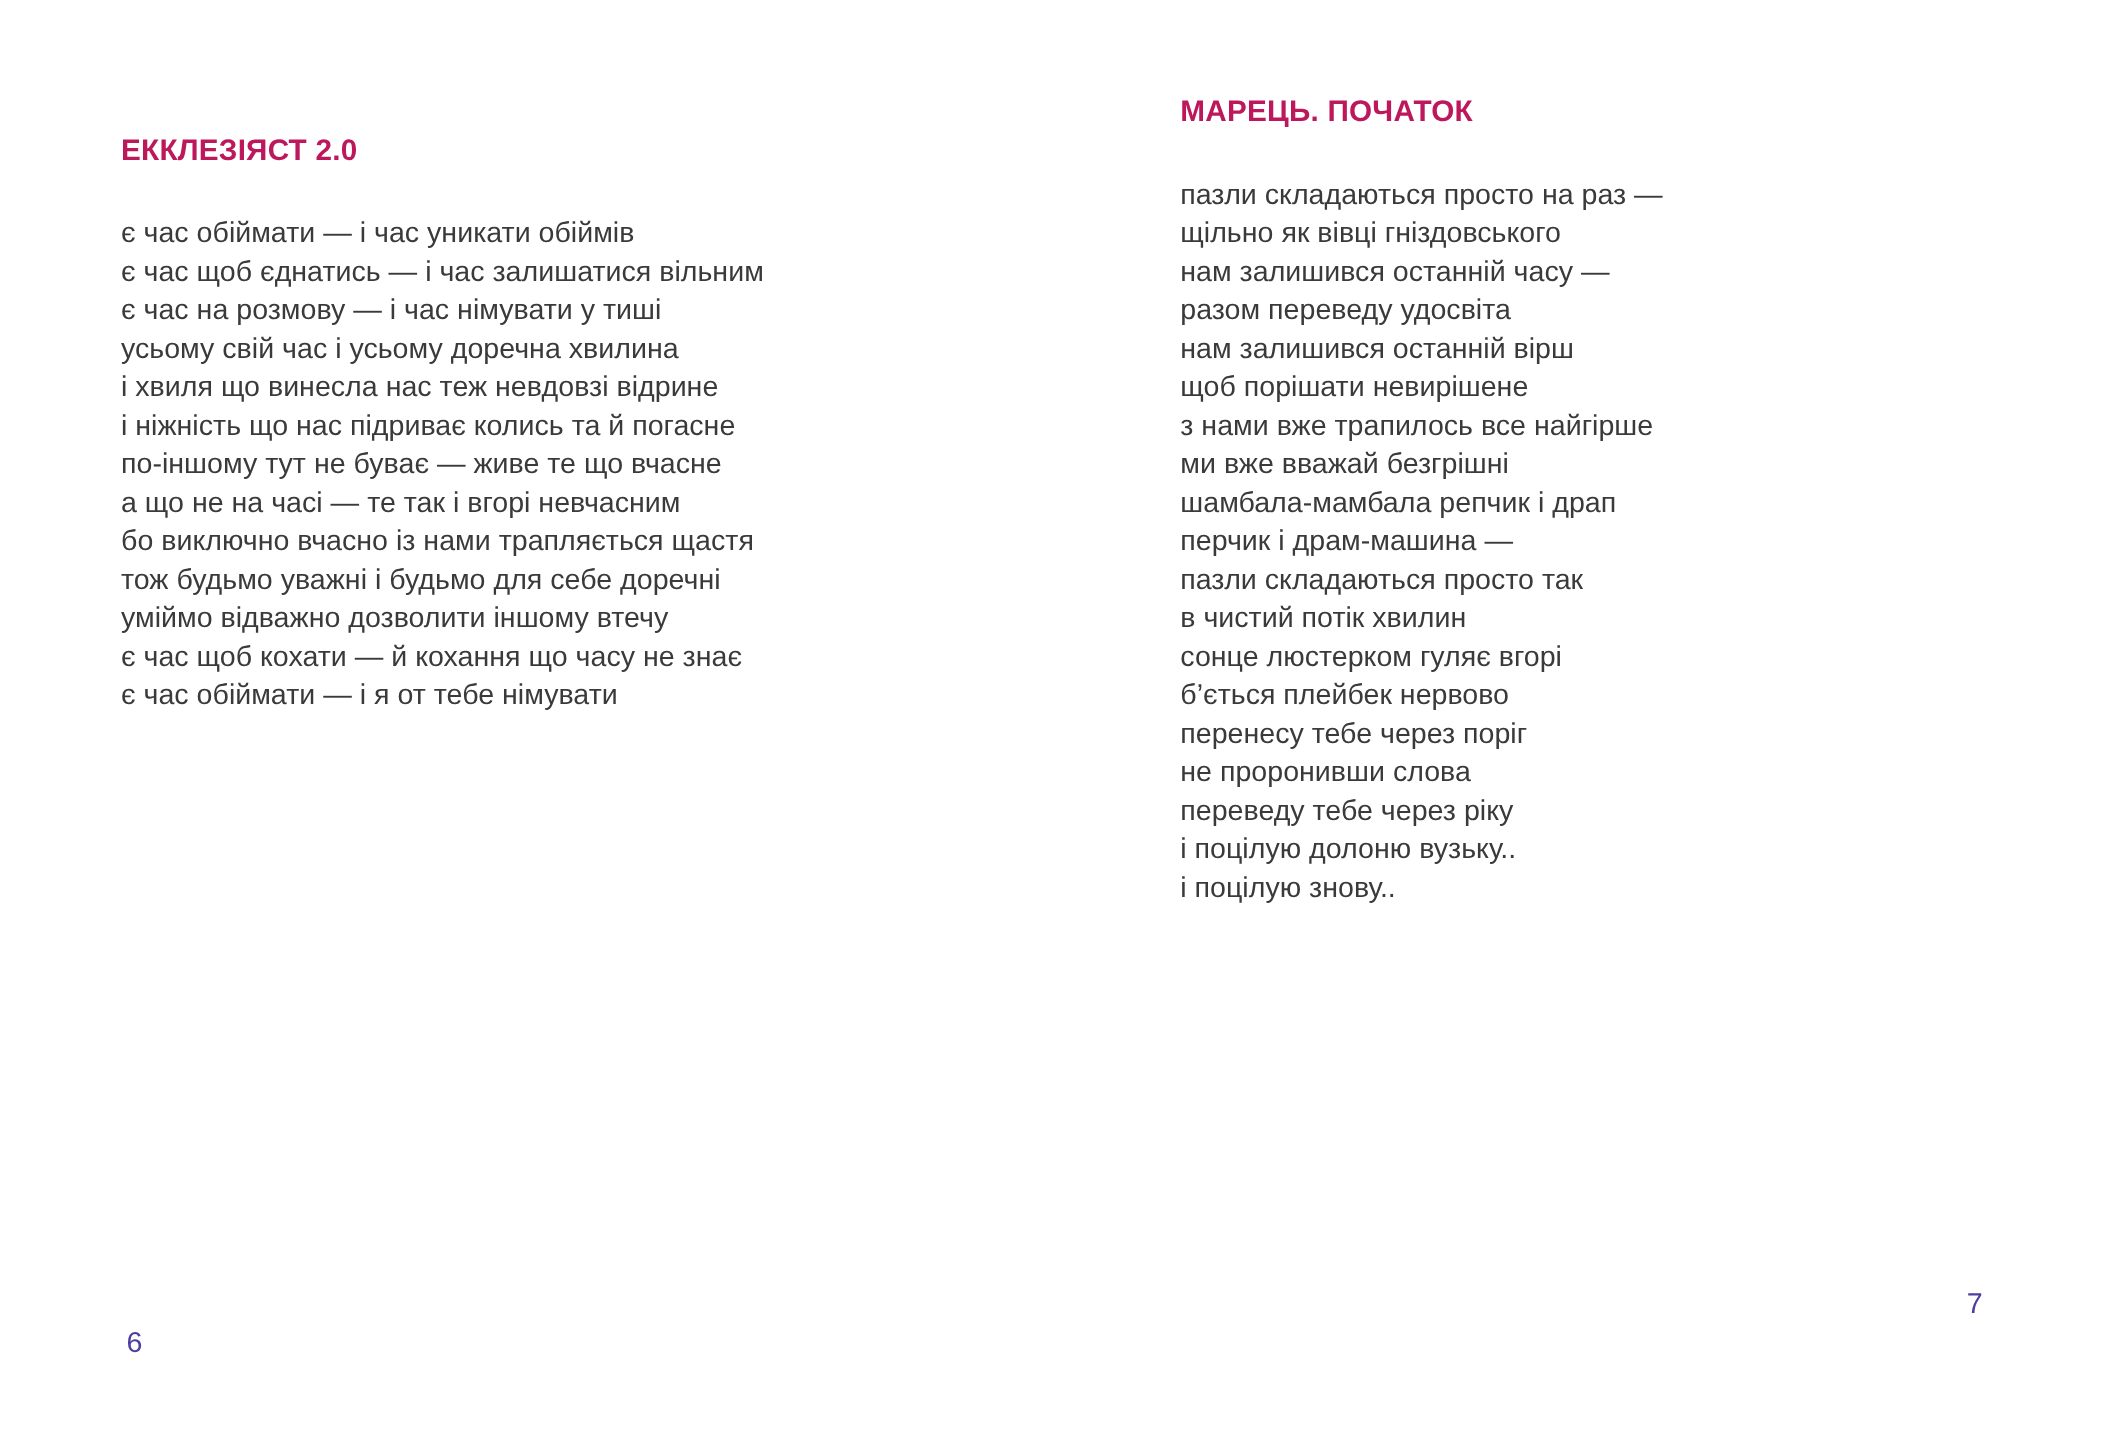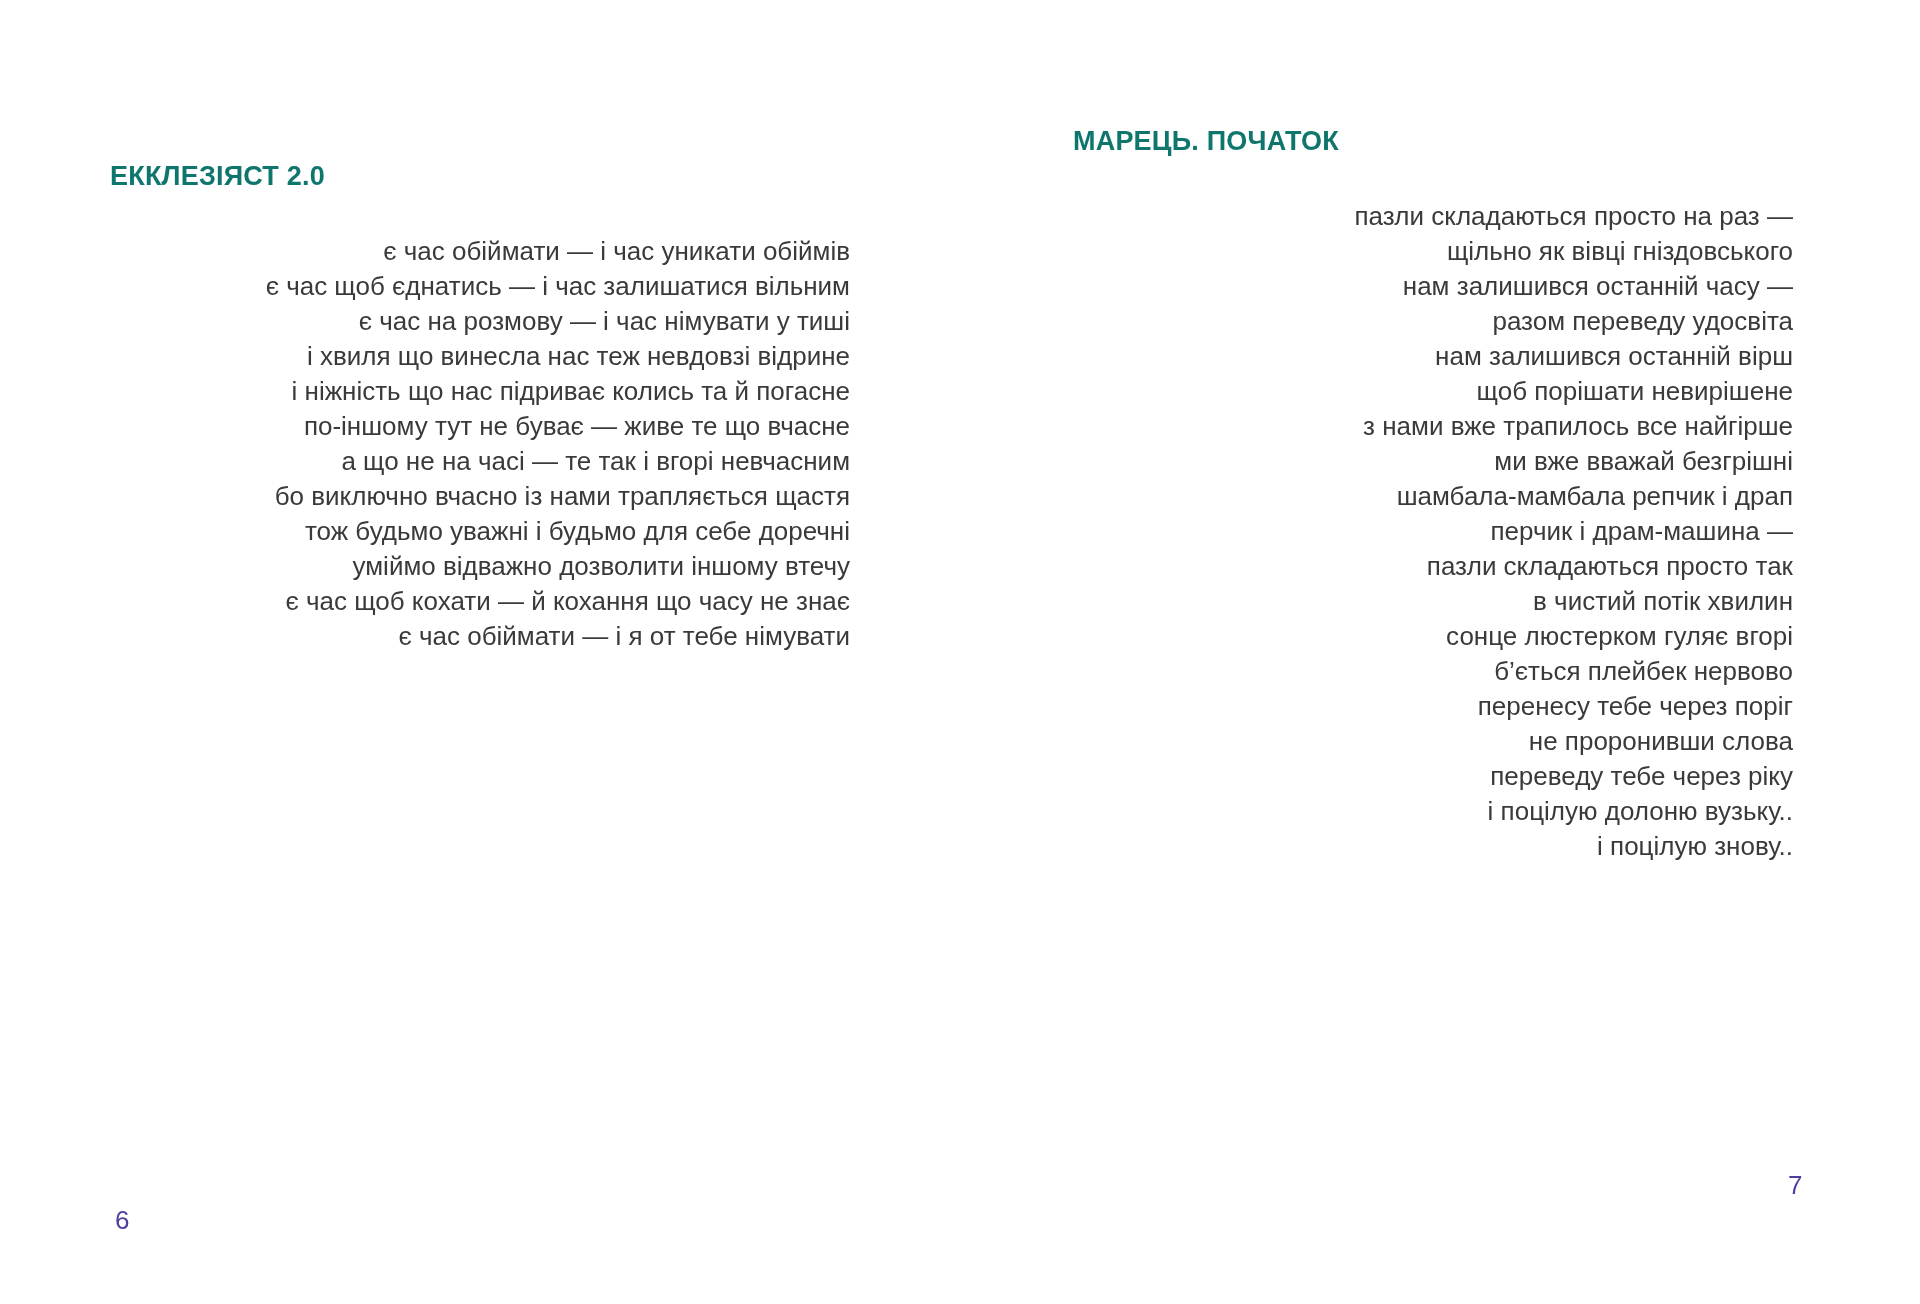--- a/index.html
+++ b/index.html
@@ -17,31 +17,29 @@
     background: #ffffff;
   }
   .page-col {
     position: absolute;
   }
   .col-left  { left: 110px; top: 123px; width: 740px; }
   .col-right { left: 1073px; top: 88px; width: 720px; }
   .poem-title {
     font-size: 27px;
     font-weight: bold;
-    color: #0f766e;
+    color: #be185d;
     letter-spacing: 0.2px;
     line-height: 1;
-    margin-top: 40px;
   }
   .poem-body {
     margin-top: 44px;
     font-size: 26px;
     color: #3a3a3a;
     line-height: 35px;
-    text-align: right;
   }
   .poem-line {
     white-space: pre;
     height: 35px;
   }
   .page-number {
     position: absolute;
     font-size: 26px;
     color: #4f3da0;
     line-height: 1;
@@ -53,20 +51,21 @@
 <body>
 
 <div class="spread">
 
   <div class="page-col col-left">
     <div class="poem-title">ЕККЛЕЗІЯСТ 2.0</div>
     <div class="poem-body">
         <div class="poem-line">є час обіймати — і час уникати обіймів</div>
         <div class="poem-line">є час щоб єднатись — і час залишатися вільним</div>
         <div class="poem-line">є час на розмову — і час німувати у тиші</div>
+        <div class="poem-line">усьому свій час і усьому доречна хвилина</div>
         <div class="poem-line">і хвиля що винесла нас теж невдовзі відрине</div>
         <div class="poem-line">і ніжність що нас підриває колись та й погасне</div>
         <div class="poem-line">по-іншому тут не буває — живе те що вчасне</div>
         <div class="poem-line">а що не на часі — те так і вгорі невчасним</div>
         <div class="poem-line">бо виключно вчасно із нами трапляється щастя</div>
         <div class="poem-line">тож будьмо уважні і будьмо для себе доречні</div>
         <div class="poem-line">уміймо відважно дозволити іншому втечу</div>
         <div class="poem-line">є час щоб кохати — й кохання що часу не знає</div>
         <div class="poem-line">є час обіймати — і я от тебе німувати</div>
       </div>

